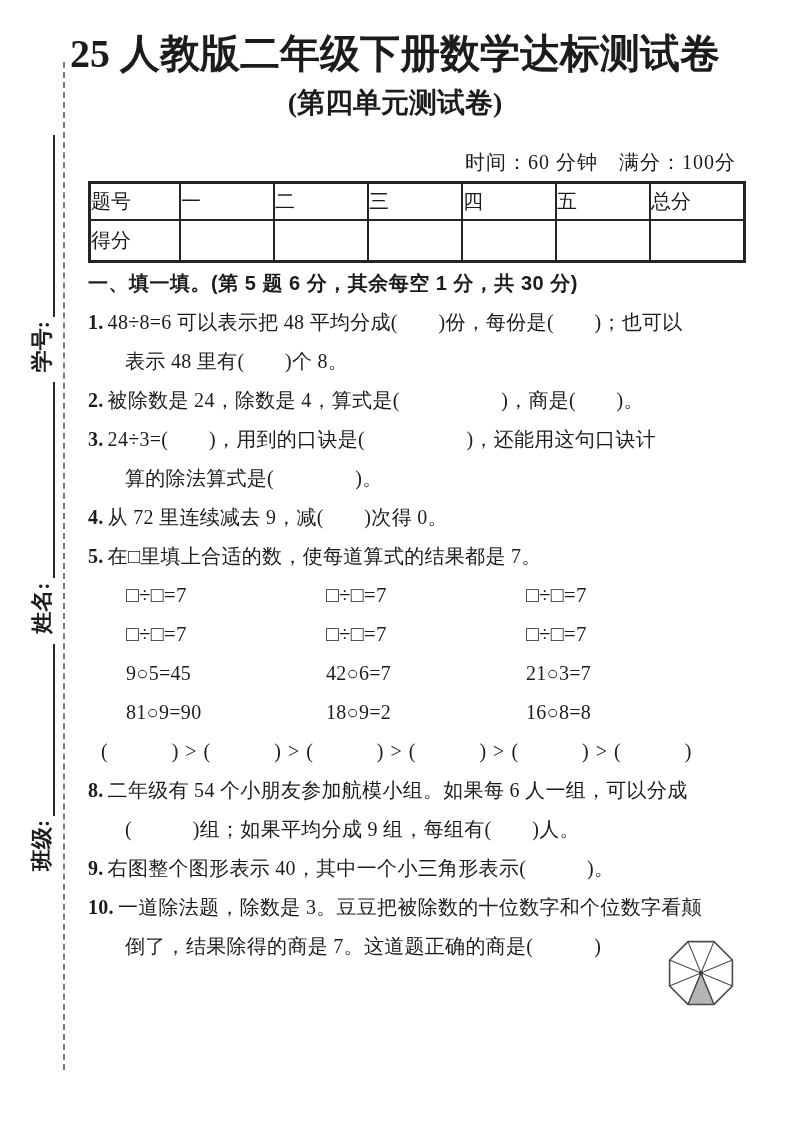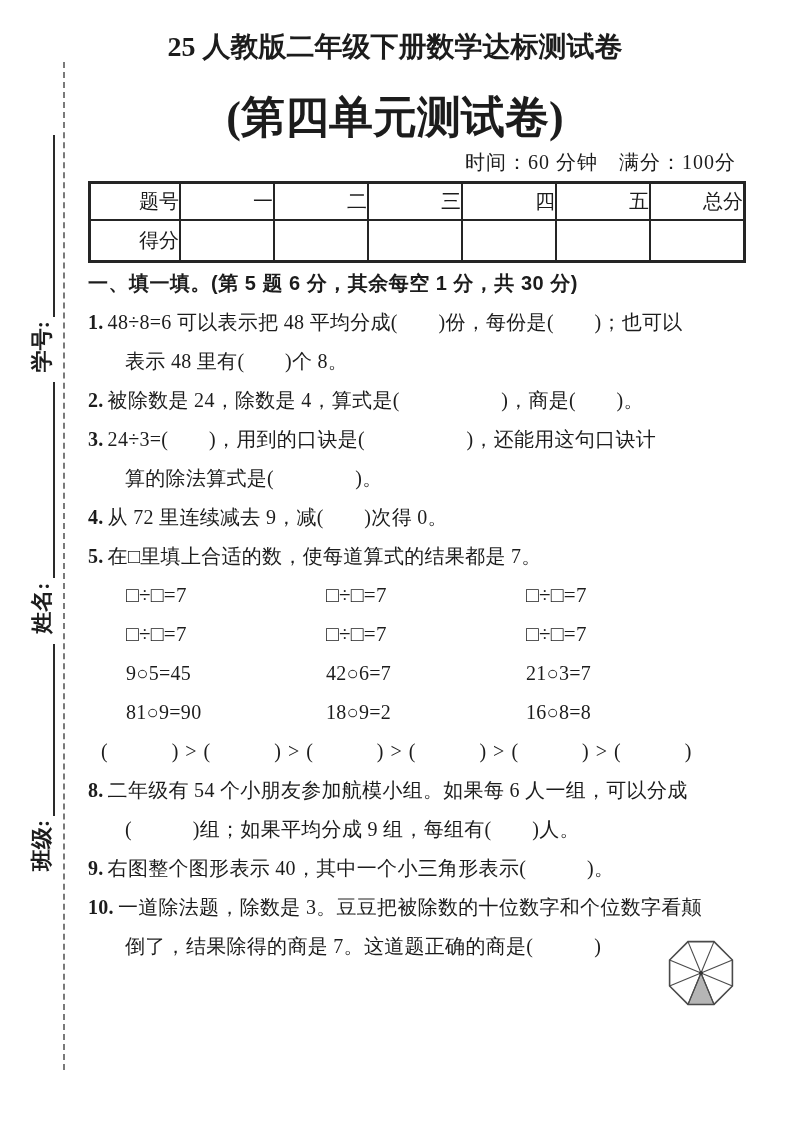--- a/index.html
+++ b/index.html
@@ -20,39 +20,39 @@
     transform:rotate(-90deg);
     display:flex; align-items:center; justify-content:center;
     font-size:22px; font-weight:bold; white-space:nowrap;
   }
   .seal-label { margin:0 4px 0 10px; }
   .seal-blank { display:inline-block; height:24px; border-bottom:2px solid #2a2a2a; }
 
   
   .title1 {
     position:absolute; left:70px; width:650px; top:30px; text-align:center;
-    font-size:28px; font-weight:bold; line-height:1.2; white-space:nowrap;
+    font-size:40px; font-weight:bold; line-height:1.2; white-space:nowrap;
   }
   .title2 {
     position:absolute; left:70px; width:650px; top:86px; text-align:center;
-    font-size:44px; font-weight:bold; line-height:1.2; white-space:nowrap;margin-top:6px;
+    font-size:28px; font-weight:bold; line-height:1.2; white-space:nowrap;
   }
   .meta {
     position:absolute; left:88px; width:648px; top:149px; text-align:right;
     font-size:20px; letter-spacing:1px; white-space:nowrap;
   }
 
   
   .score-table {
     position:absolute; left:88px; top:181px;
     border-collapse:collapse; table-layout:fixed;
     border:3px solid #252525;
   }
   .score-table td {
-    border:2px solid #252525; text-align:right; font-size:20px;
+    border:2px solid #252525; text-align:left; font-size:20px;
     padding:0; overflow:hidden;
   }
   .score-table .col0 { width:88px; }
   .score-table .col  { width:92px; }
   .score-table .r1 td { height:35px; }
   .score-table .r2 td { height:39px; }
 
   
   .content {
     position:absolute; left:88px; top:264px; width:668px;

